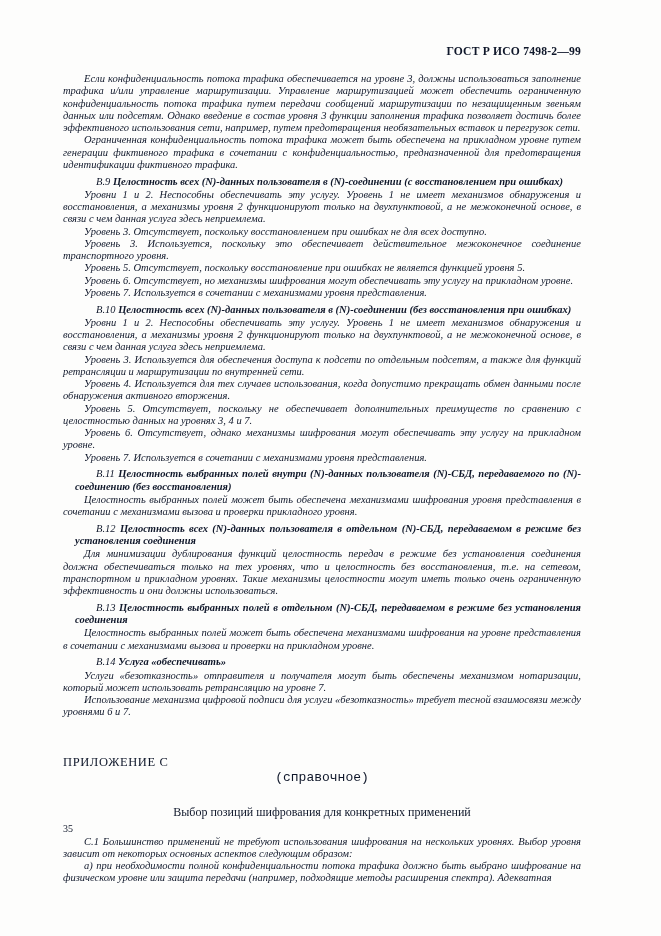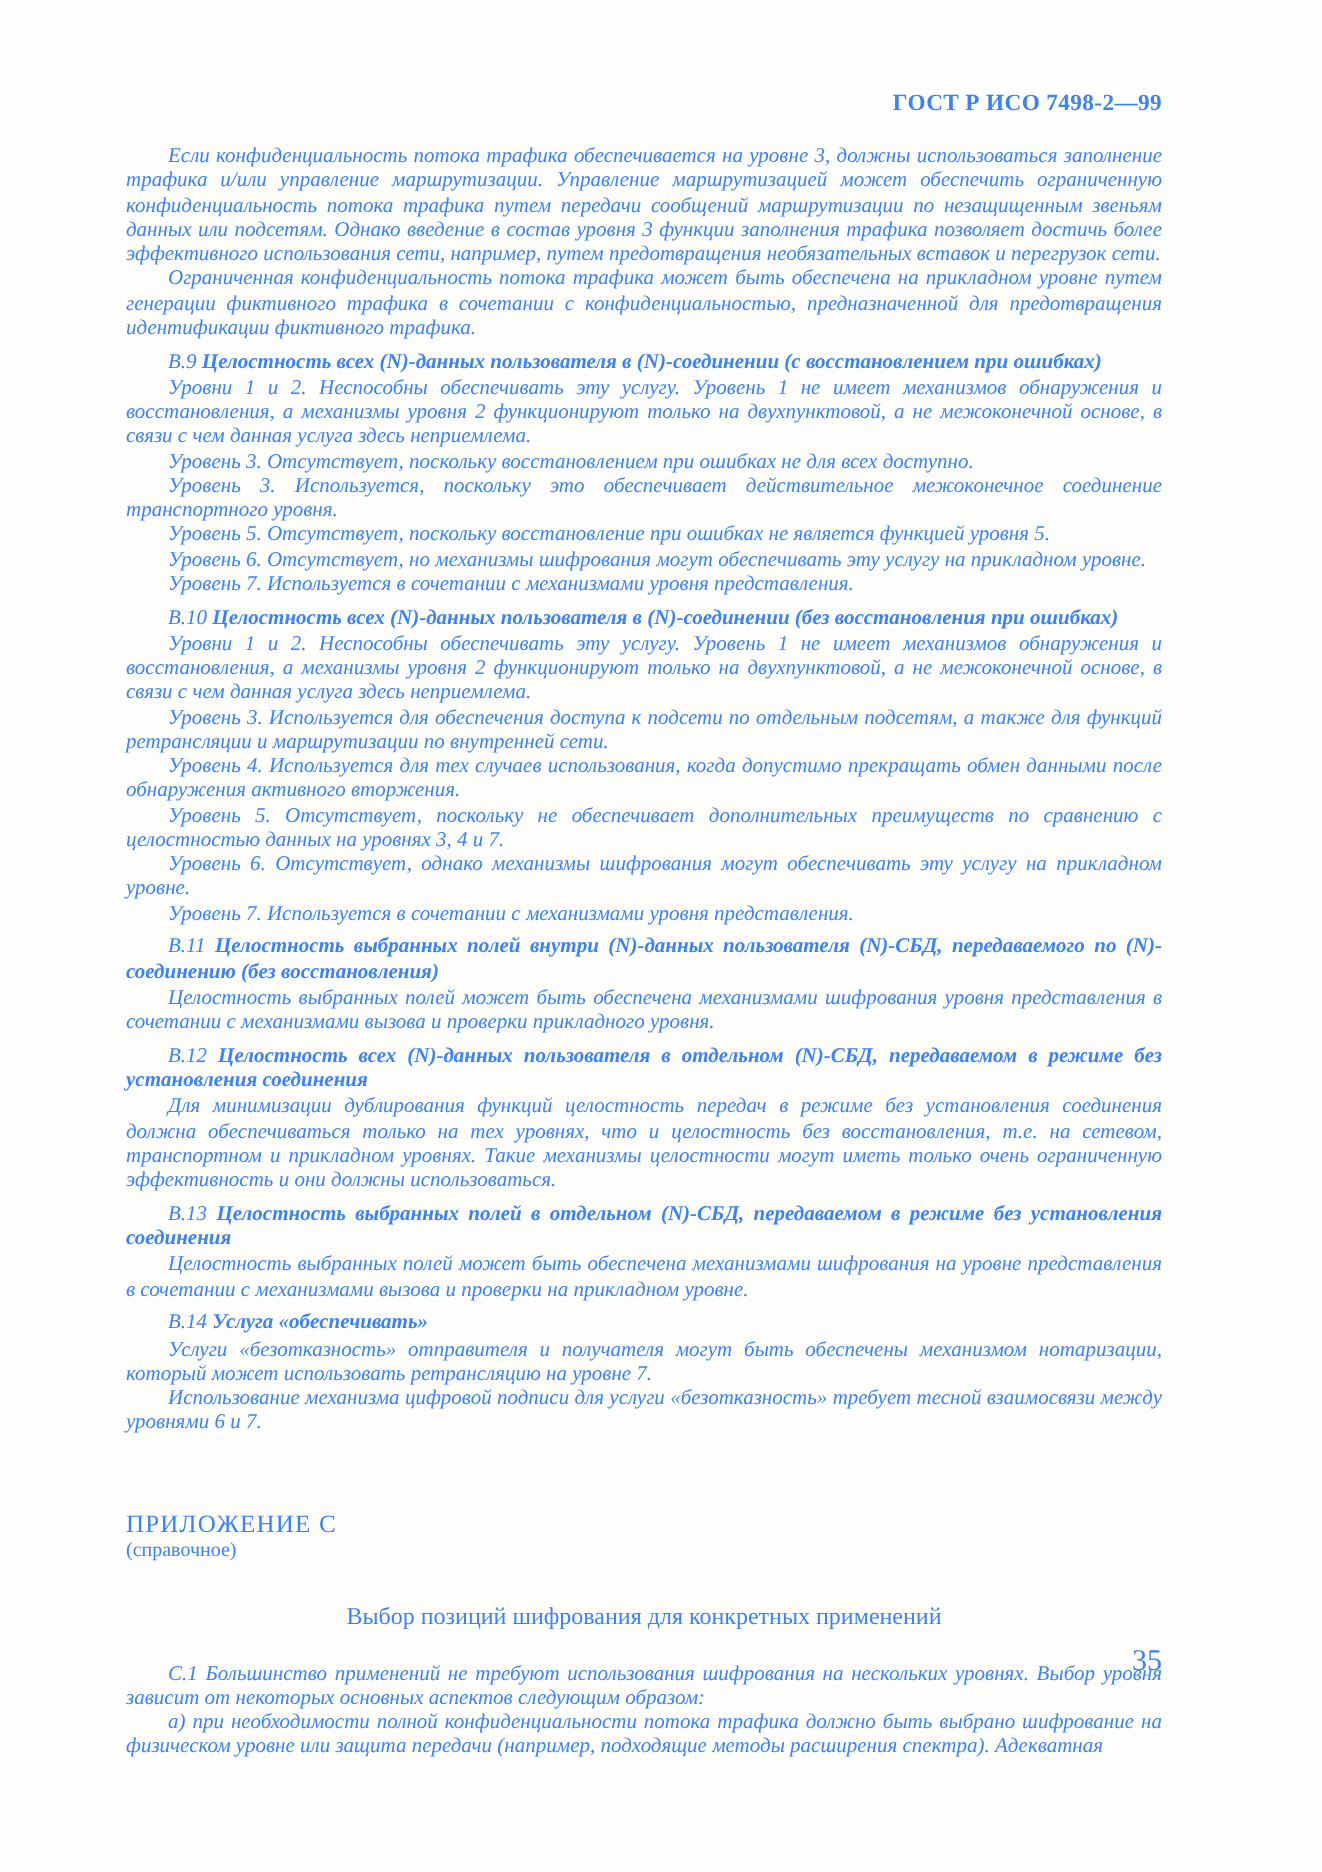--- a/index.html
+++ b/index.html
@@ -5,21 +5,21 @@
   html, body {
     margin: 0;
     padding: 0;
     background: #ffffff;
   }
   .page {
     position: relative;
     width: 661px;
     height: 936px;
     background: #fdfdfc;
-    color: #3b82f6;
+    color: #0f172a;
     font-family: "Liberation Serif", "DejaVu Serif", serif;
     overflow: hidden;
   }
   .content {
     position: absolute;
     left: 63px;
     top: 40px;
     width: 518px;
   }
   .std-header {
@@ -33,53 +33,56 @@
     font-size: 10.5px;
     line-height: 12.25px;
     text-align: justify;
     text-indent: 21px;
     margin: 0;
     font-style: italic;
   }
   .heading {
     margin-top: 4.5px;
     margin-bottom: 1px;
+    margin-left: 12px;
   }
   .heading .h-num {
     font-weight: normal;
   }
   .heading .h-title {
     font-weight: bold;
   }
   .appendix-c {
     margin-top: 36px;
   }
   .appendix-label {
     text-align: left;
     font-size: 12.5px;
     letter-spacing: 0.6px;
     margin: 0;
   }
   .appendix-note {
-    font-size: 10px;
+    text-align: center;
+    font-size: 13px;
     margin: 0 0 0 0;
+    font-family: Liberation Mono, monospace;
   }
   .appendix-title {
     text-align: center;
     font-weight: normal;
     font-size: 12px;
     margin: 20px 0 16px 0;
   }
   .page-number {
     position: absolute;
     top: 823px;
     left: 63px;
     width: 518px;
-    text-align: right;
-    font-size: 15px;
+    text-align: left;
+    font-size: 10px;
   }
 </style>
 </head>
 <body>
 
 <div class="page">
   <div class="content">
 
     <div class="std-header">ГОСТ Р ИСО 7498-2—99</div>
 

